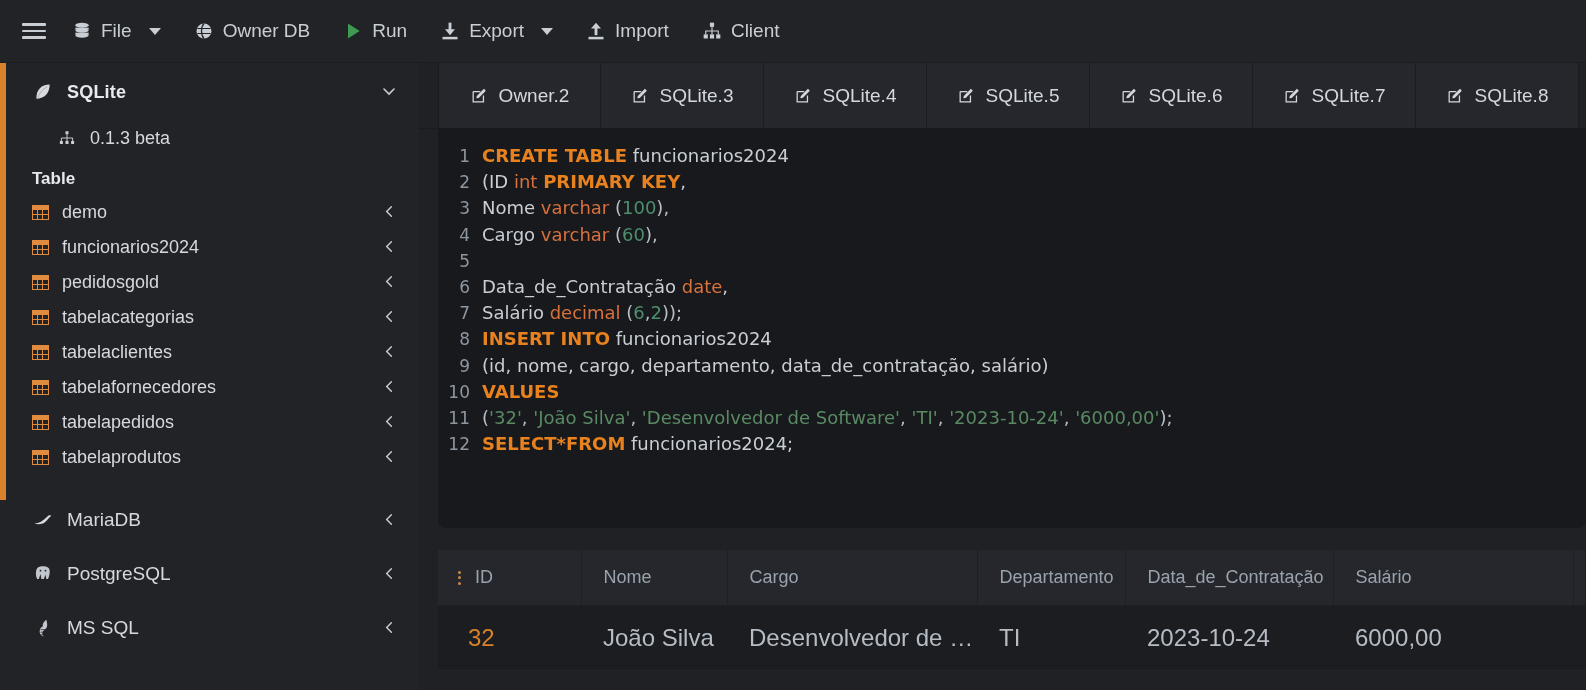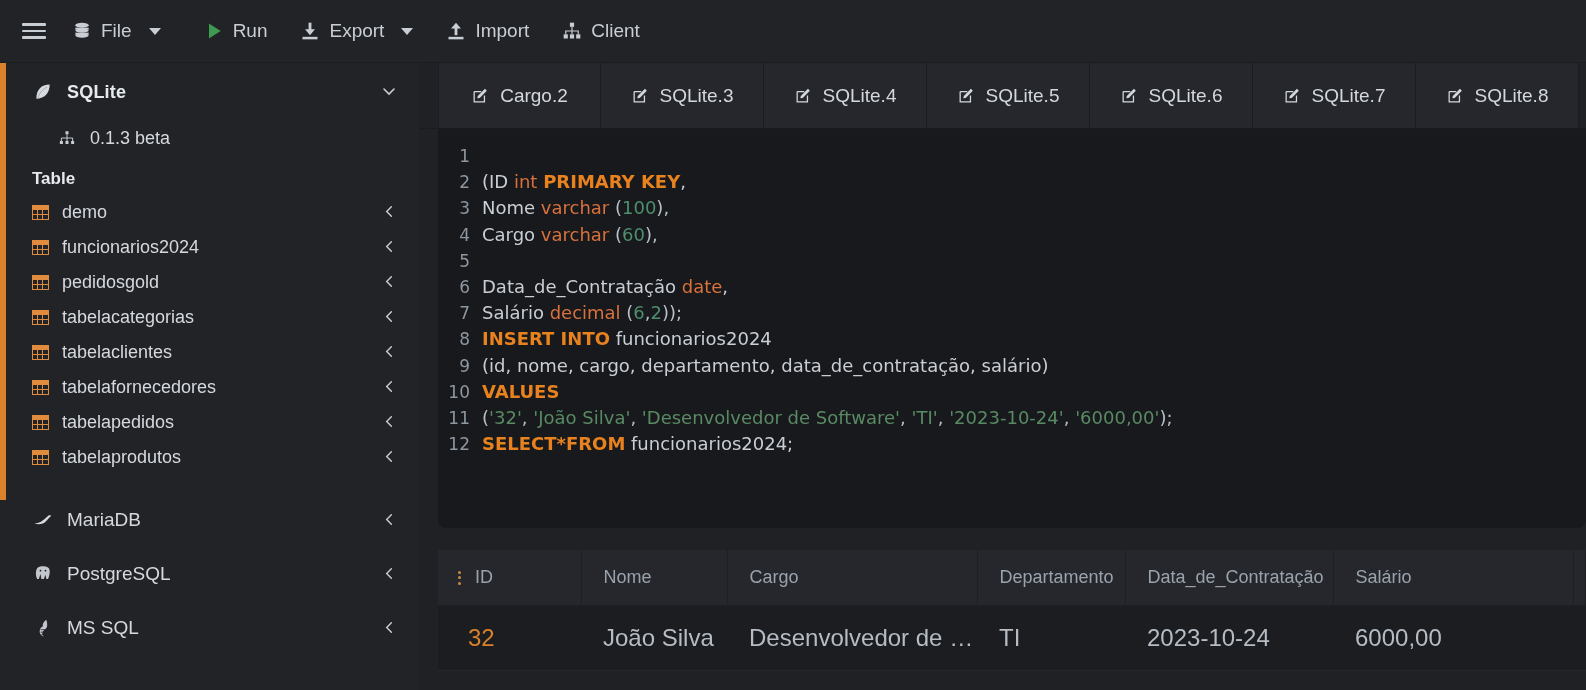--- a/index.html
+++ b/index.html
@@ -275,20 +275,30 @@
           <ellipse cx="12" cy="11.5" rx="8" ry="2.6" fill="#c9ced4"></ellipse>
           <rect x="4" y="14" width="16" height="2.4" fill="#c9ced4"></rect>
           <ellipse cx="12" cy="17.5" rx="8" ry="2.6" fill="#c9ced4"></ellipse>
         </svg>
       </span>
       <span>File</span>
       <span class="caret"></span>
     </div>
     <div class="tb-gap"></div>
 
+    <div class="tb-item">
+      <span class="tb-ico">
+        <svg viewBox="0 0 24 24" width="20" height="20">
+          <circle cx="12" cy="12" r="9" fill="#c9ced4"></circle>
+          <path d="M12 3 C8 7 8 17 12 21" stroke="#212327" stroke-width="1.5" fill="none"></path>
+          <path d="M4 9 h16 M4 15 h16" stroke="#212327" stroke-width="1.4"></path>
+        </svg>
+      </span>
+      <span>Owner DB</span>
+    </div>
     <div class="tb-gap"></div>
 
     <div class="tb-item">
       <span class="tb-ico">
         <svg viewBox="0 0 24 24" width="20" height="20">
           <polygon points="6,3 20,12 6,21" fill="#3d9a50"></polygon>
         </svg>
       </span>
       <span>Run</span>
     </div>
@@ -574,21 +584,21 @@
     <div class="main">
 
       <div class="tabstrip">
         <div class="tab">
           <span class="pencil-ico">
             <svg viewBox="0 0 24 24" width="19" height="19">
                 <path d="M4 7 h9 M4 7 v13 h13 v-8" stroke="#d3d8de" stroke-width="1.6" fill="none"></path>
                 <path d="M11 15 l9-9 -2.4-2.4 -9 9 -0.6 3 z" fill="#d3d8de"></path>
               </svg>
           </span>
-          <span>Cargo.2</span>
+          <span>Owner.2</span>
         </div>
         <div class="tab">
           <span class="pencil-ico">
             <svg viewBox="0 0 24 24" width="19" height="19">
                 <path d="M4 7 h9 M4 7 v13 h13 v-8" stroke="#d3d8de" stroke-width="1.6" fill="none"></path>
                 <path d="M11 15 l9-9 -2.4-2.4 -9 9 -0.6 3 z" fill="#d3d8de"></path>
               </svg>
           </span>
           <span>SQLite.3</span>
         </div>
@@ -633,21 +643,21 @@
             <svg viewBox="0 0 24 24" width="19" height="19">
                 <path d="M4 7 h9 M4 7 v13 h13 v-8" stroke="#d3d8de" stroke-width="1.6" fill="none"></path>
                 <path d="M11 15 l9-9 -2.4-2.4 -9 9 -0.6 3 z" fill="#d3d8de"></path>
               </svg>
           </span>
           <span>SQLite.8</span>
         </div>
       </div>
 
       <div class="editor" id="editor">
-          <div class="code-line"><span class="lnum">1</span></div>
+          <div class="code-line"><span class="lnum">1</span><span><span class="kw">CREATE TABLE</span><span class="ccode"> funcionarios2024</span></span></div>
           <div class="code-line"><span class="lnum">2</span><span><span class="ccode">(ID </span><span class="typ">int</span><span class="ccode"> </span><span class="kw">PRIMARY KEY</span><span class="ccode">,</span></span></div>
           <div class="code-line"><span class="lnum">3</span><span><span class="ccode">Nome </span><span class="typ">varchar</span><span class="pun"> (</span><span class="num">100</span><span class="pun">),</span></span></div>
           <div class="code-line"><span class="lnum">4</span><span><span class="ccode">Cargo </span><span class="typ">varchar</span><span class="pun"> (</span><span class="num">60</span><span class="pun">),</span></span></div>
           <div class="code-line"><span class="lnum">5</span></div>
           <div class="code-line"><span class="lnum">6</span><span><span class="ccode">Data_de_Contratação </span><span class="typ">date</span><span class="ccode">,</span></span></div>
           <div class="code-line"><span class="lnum">7</span><span><span class="ccode">Salário </span><span class="typ">decimal</span><span class="pun"> (</span><span class="num">6</span><span class="pun">,</span><span class="num">2</span><span class="pun">));</span></span></div>
           <div class="code-line"><span class="lnum">8</span><span><span class="kw">INSERT INTO</span><span class="ccode"> funcionarios2024</span></span></div>
           <div class="code-line"><span class="lnum">9</span><span><span class="ccode">(id, nome, cargo, departamento, data_de_contratação, salário)</span></span></div>
           <div class="code-line"><span class="lnum">10</span><span><span class="kw">VALUES</span></span></div>
           <div class="code-line"><span class="lnum">11</span><span><span class="pun">(</span><span class="str">'32'</span><span class="pun">, </span><span class="str">'João Silva'</span><span class="pun">, </span><span class="str">'Desenvolvedor de Software'</span><span class="pun">, </span><span class="str">'TI'</span><span class="pun">, </span><span class="str">'2023-10-24'</span><span class="pun">, </span><span class="str">'6000,00'</span><span class="pun">);</span></span></div>

